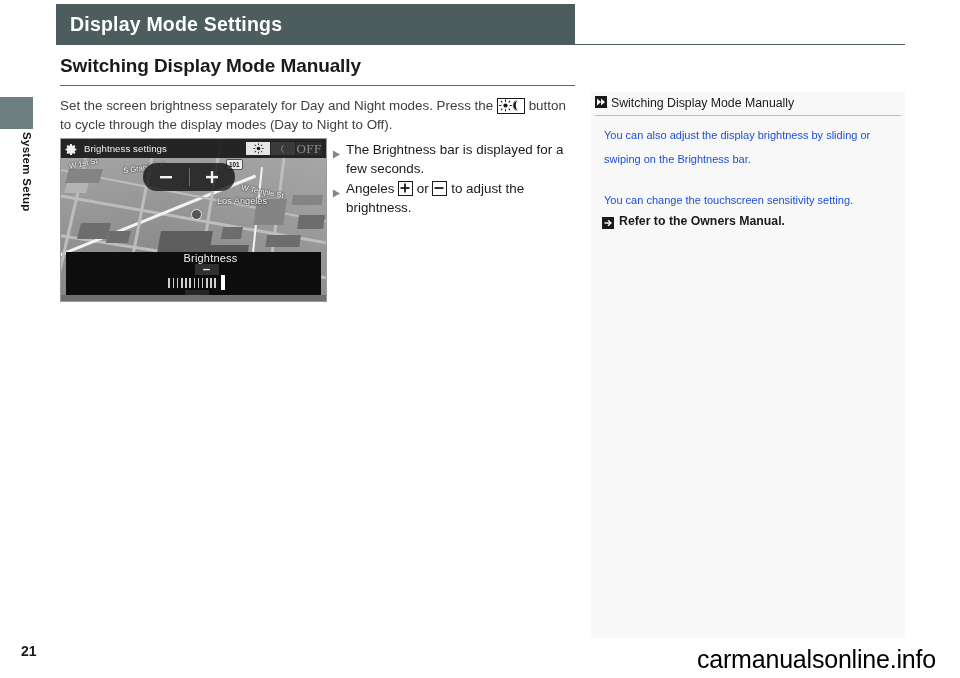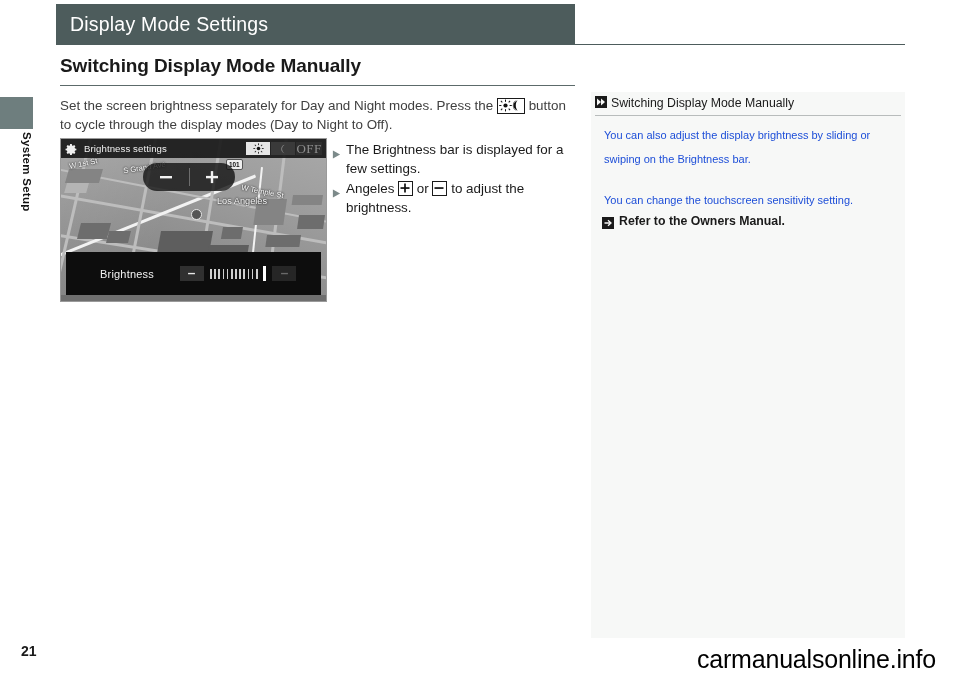--- a/index.html
+++ b/index.html
@@ -25,21 +25,21 @@
     height: 40px;
     background: #4d5c5c;
     color: #ffffff;
     display: flex;
     align-items: center;
     box-sizing: border-box;
     padding-left: 14px;
   }
   .page-header-title {
     font-size: 19.5px;
-    font-weight: normal;
+    font-weight: bold;
     letter-spacing: 0.2px;
   }
   .header-rule {
     position: absolute;
     left: 56px;
     top: 44px;
     width: 849px;
     height: 1px;
     background: #4d5c5c;
   }
@@ -270,20 +270,21 @@
 
   .dev-brightbar {
     position: absolute;
     left: 5px;
     right: 5px;
     bottom: 6px;
     height: 43px;
     background: #0d0d0d;
     display: flex;
     align-items: center;
+    flex-direction: column;
   }
   .bb-label {
     font-size: 11px;
     color: #f2f2f2;
     margin-left: 34px;
     letter-spacing: 0.2px;
   }
   .bb-minus {
     width: 24px;
     height: 15px;
@@ -571,21 +572,21 @@
   </div>
 
   <div class="steps">
 
     <div class="step-item">
       <span class="step-arrow">
         <svg width="9" height="9" viewBox="0 0 10 10">
             <polygon points="1,0.6 9,5 1,9.4" fill="#7c8a8a"></polygon>
           </svg>
       </span>
-      <span class="step-text">The Brightness bar is displayed for a few settings.</span>
+      <span class="step-text">The Brightness bar is displayed for a few seconds.</span>
     </div>
 
     <div class="step-item">
       <span class="step-arrow">
         <svg width="9" height="9" viewBox="0 0 10 10">
             <polygon points="1,0.6 9,5 1,9.4" fill="#7c8a8a"></polygon>
           </svg>
       </span>
       <span class="step-text"><span>Angeles </span><span class="icon-box icon-plusminus"><svg width="12" height="12" viewBox="0 0 12 12">
               <rect x="1.5" y="5.2" width="9" height="1.7" fill="#111"></rect>

